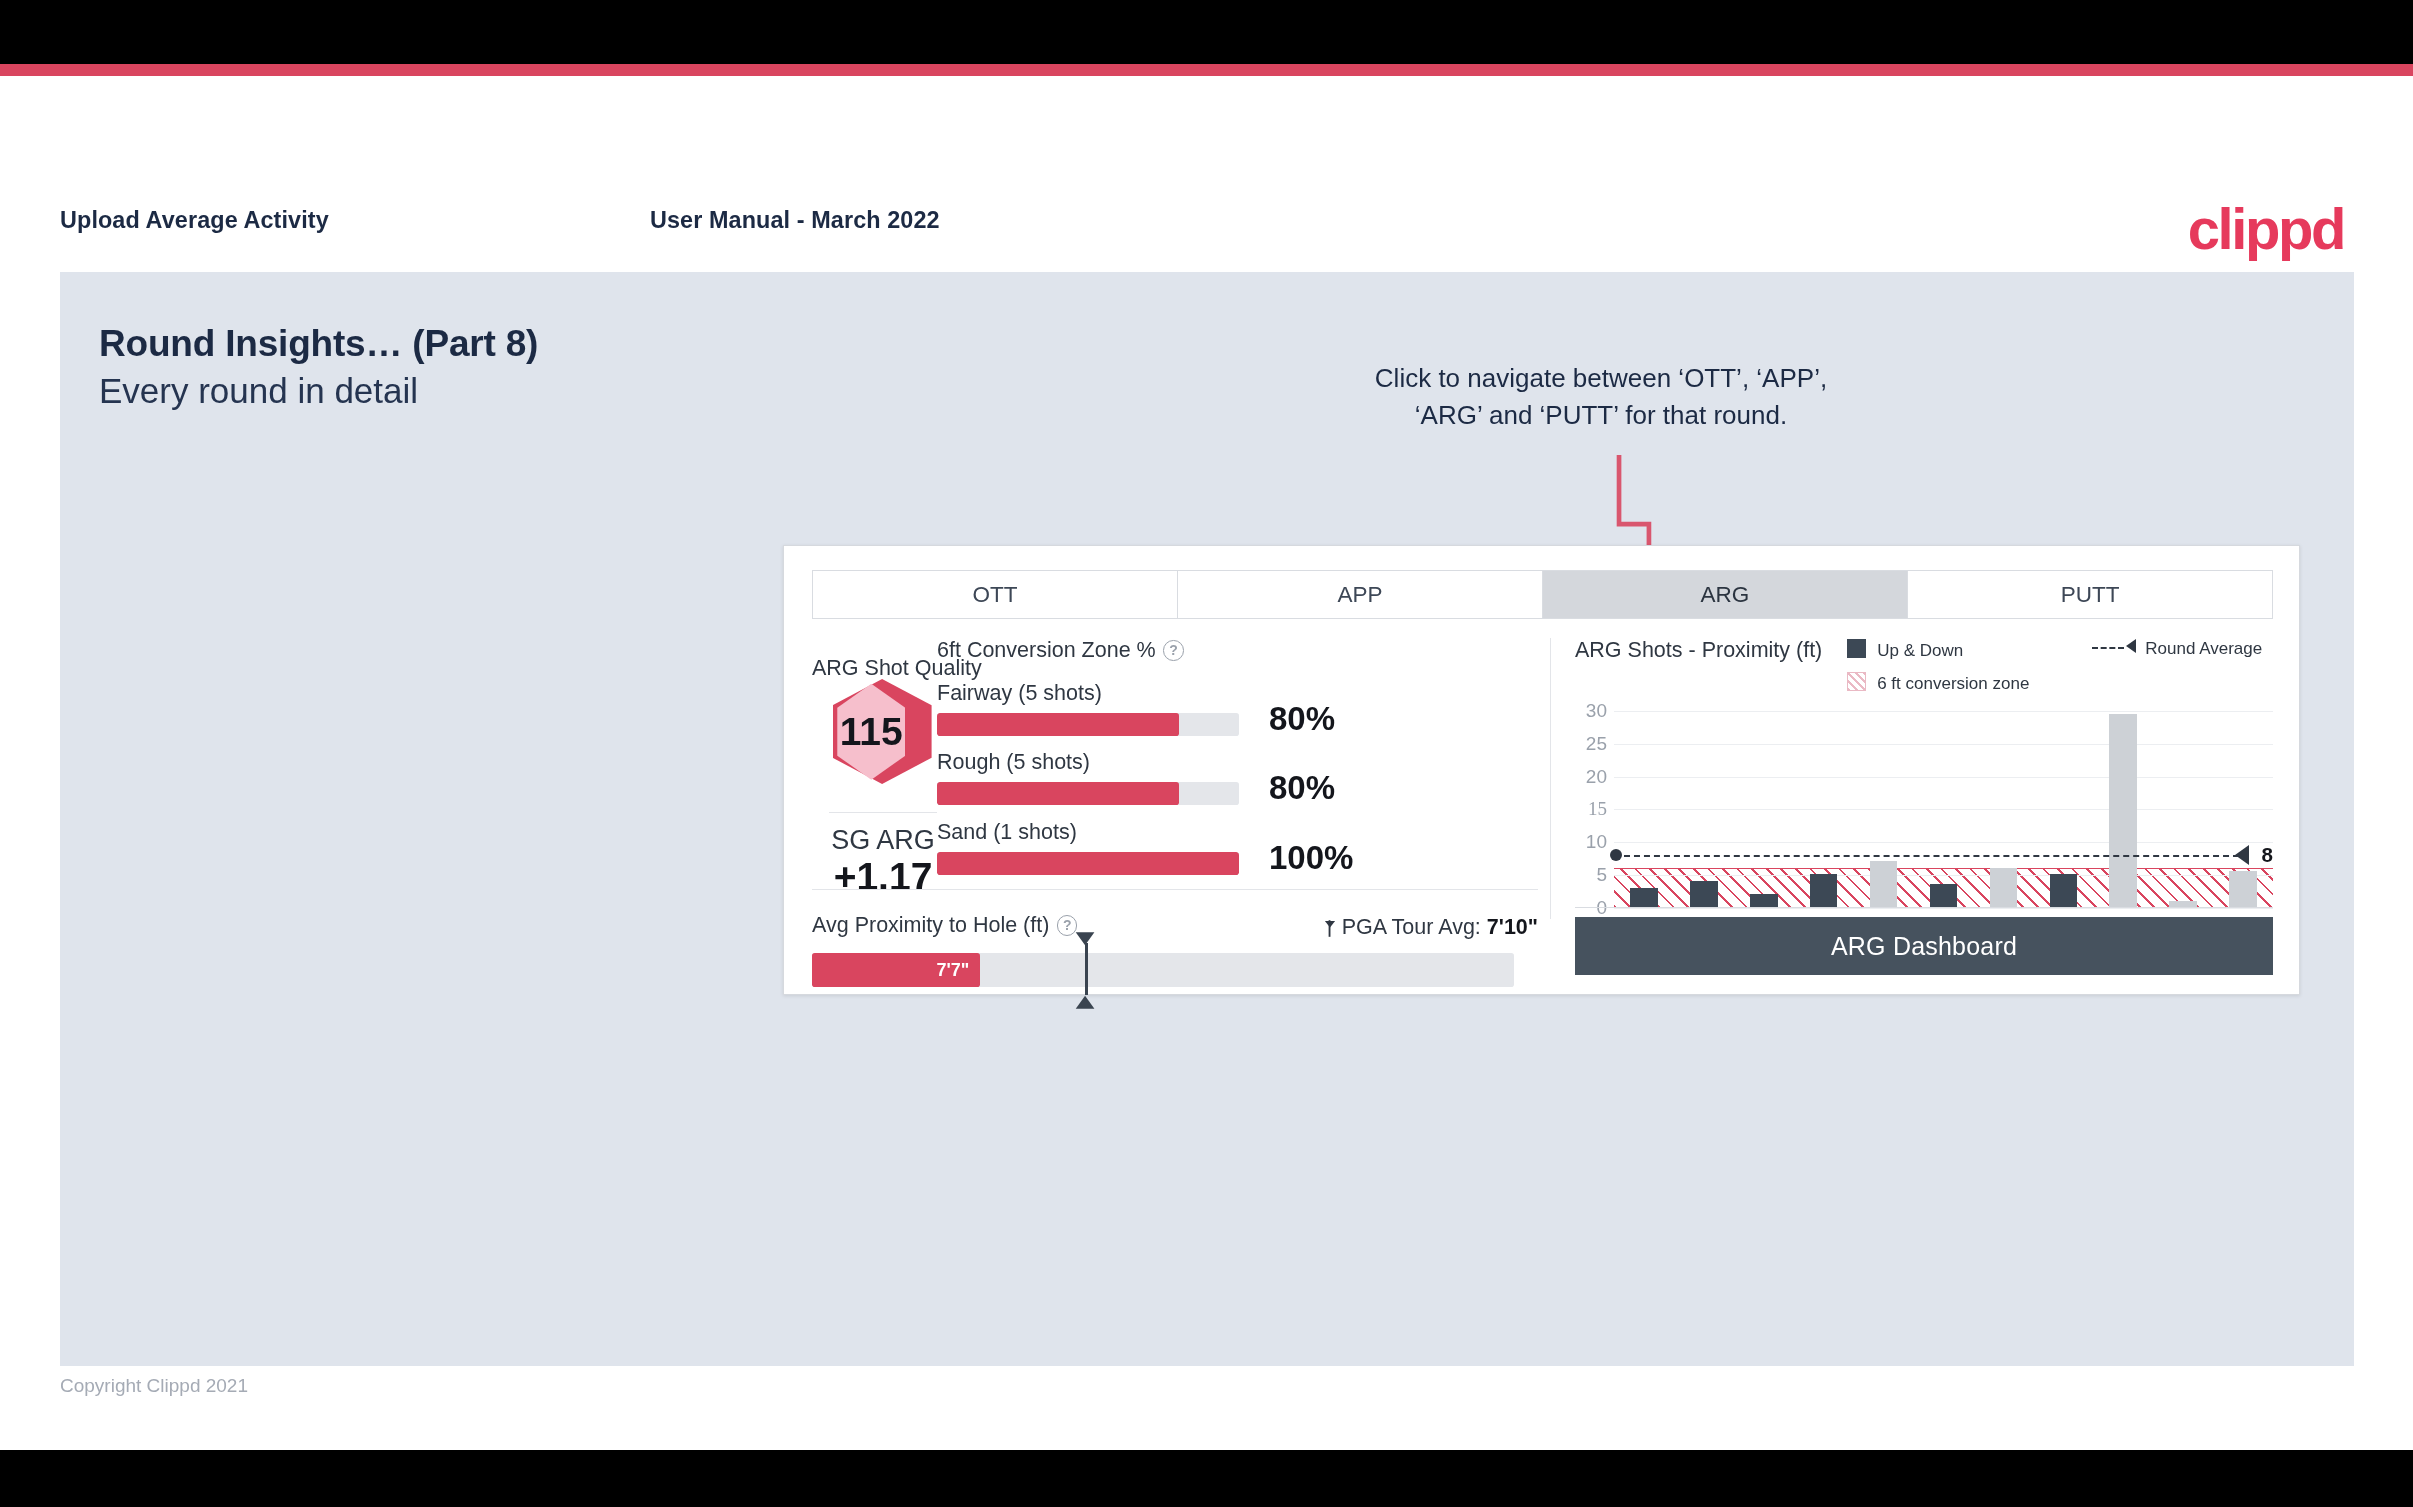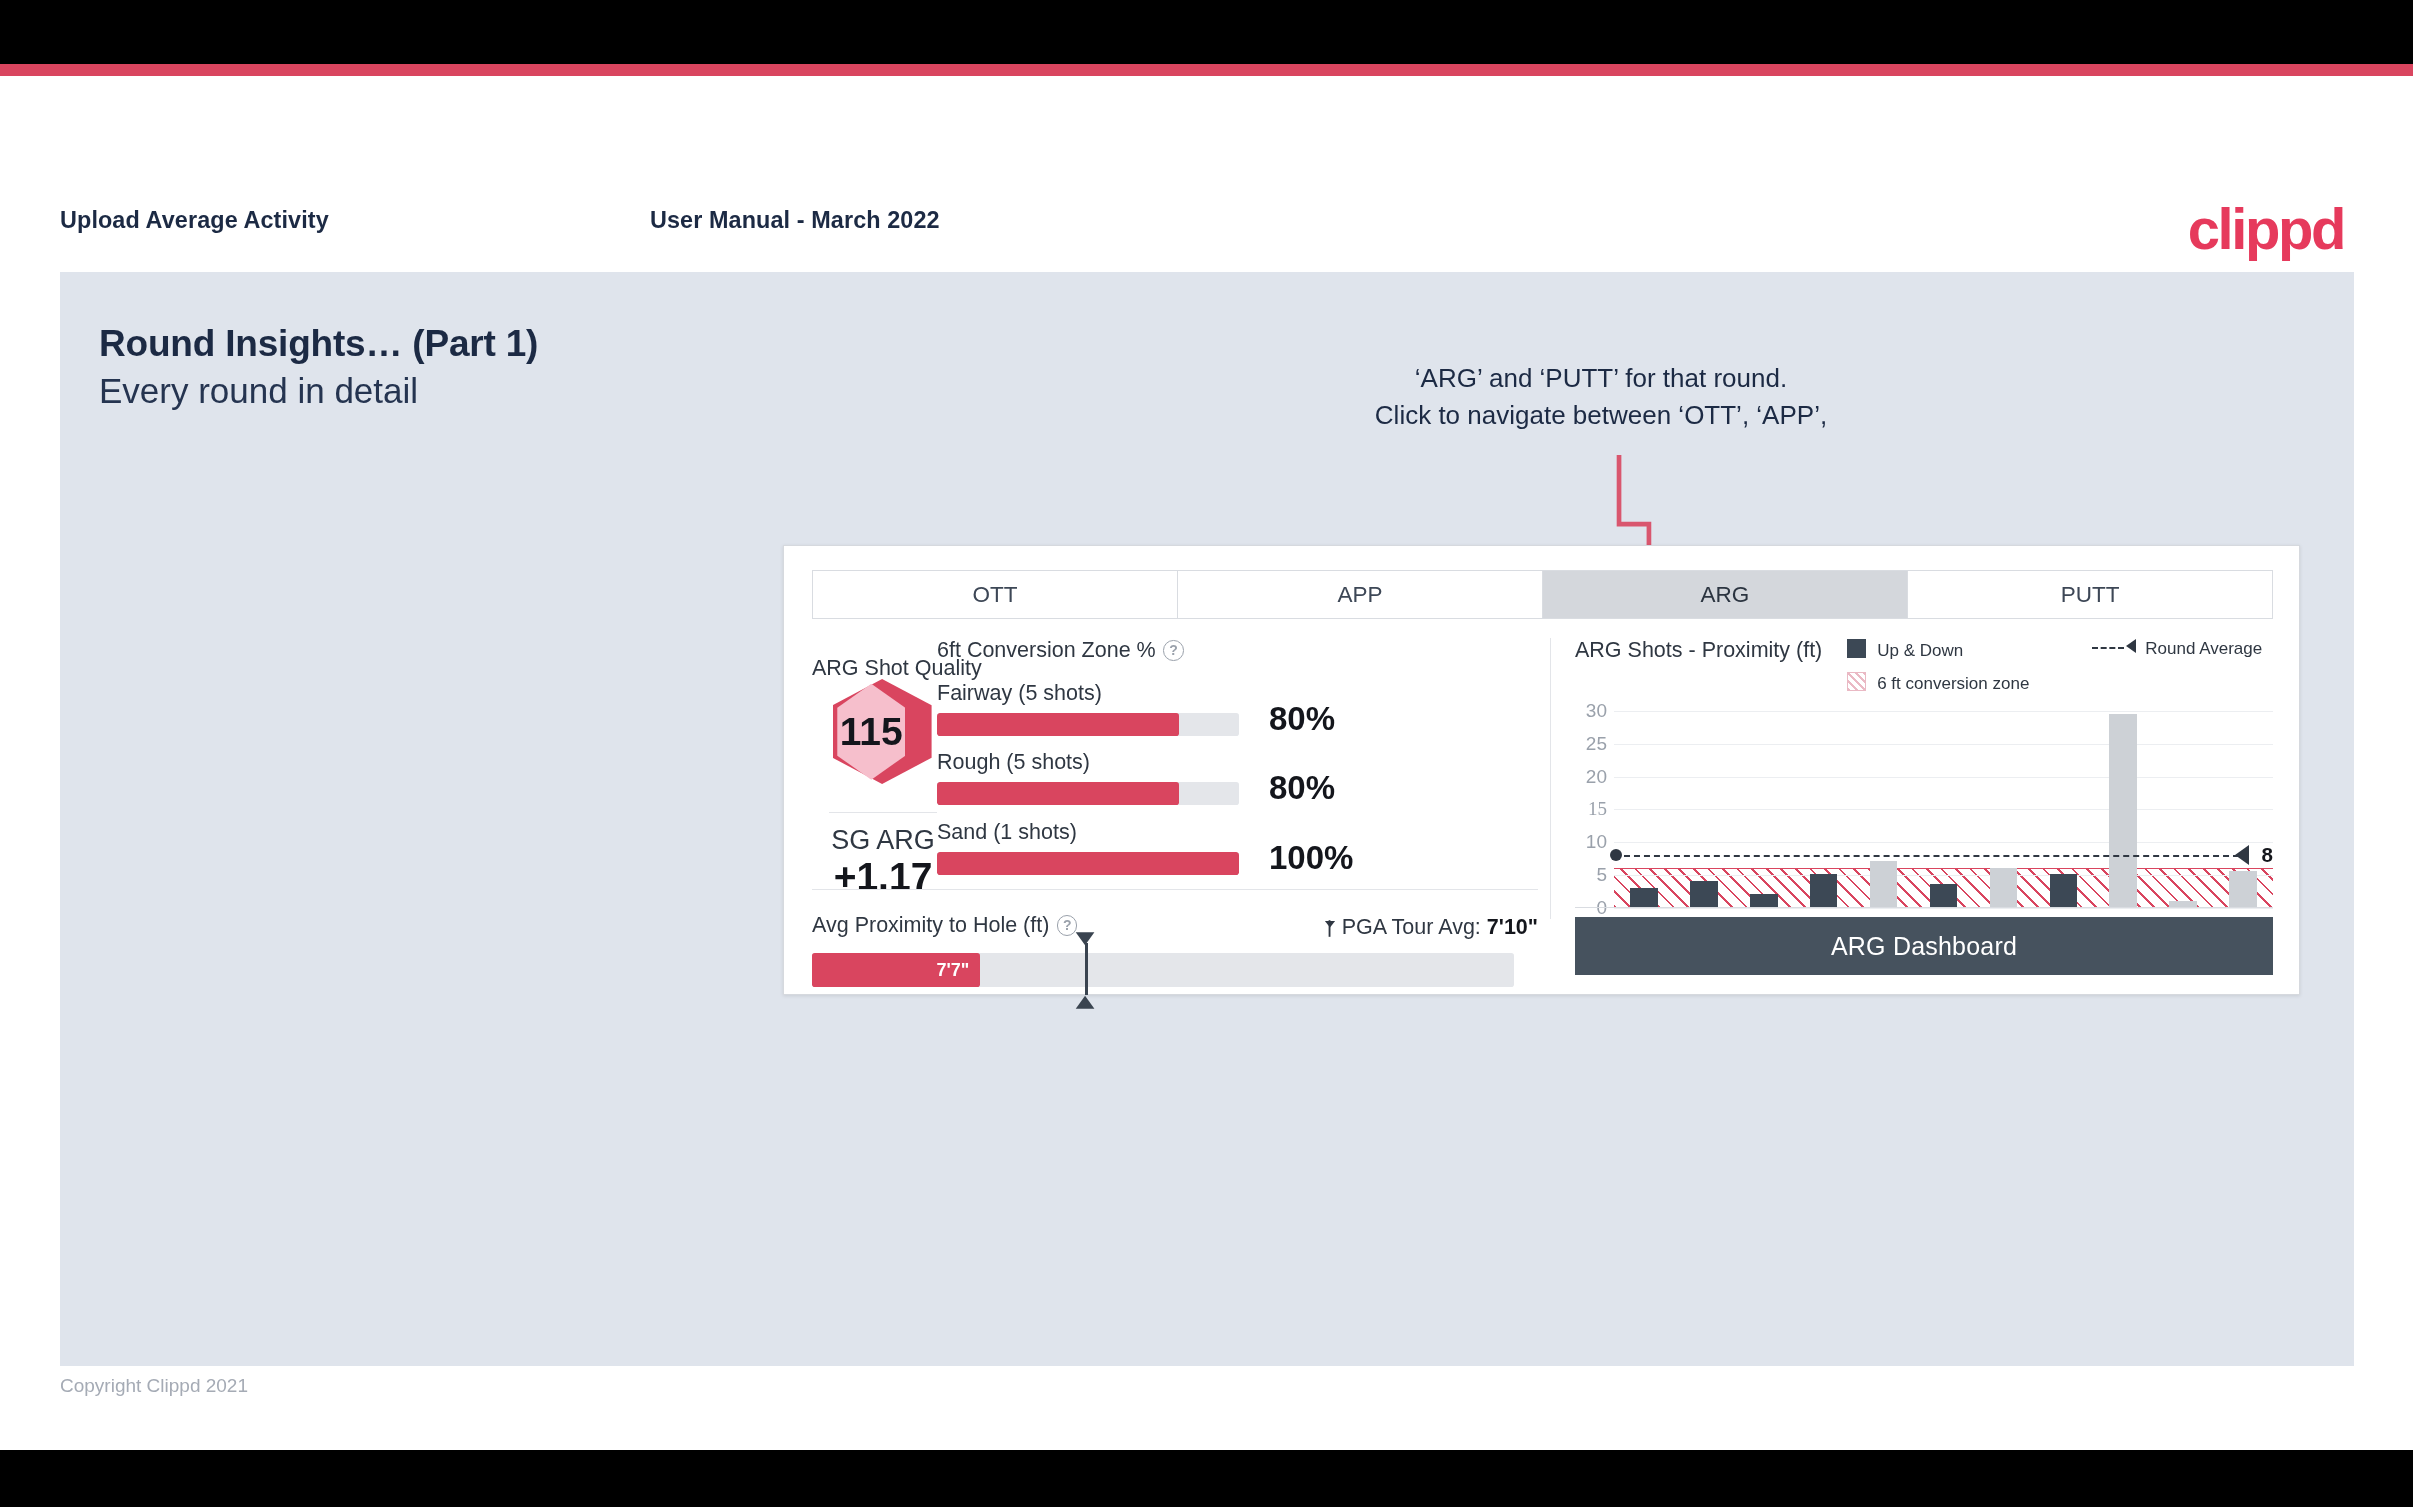--- a/index.html
+++ b/index.html
@@ -290,26 +290,26 @@
 
 <div id="page-header">
   <div id="header-left-link">Upload Average Activity</div>
   <div id="header-center-title">User Manual - March 2022</div>
   <div id="brand-logo">clippd</div>
   <div id="header-rule"></div>
 </div>
 
 <div id="slide-body">
 
-  <div id="slide-title">Round Insights… (Part 1)</div>
+  <div id="slide-title">Round Insights… (Part 8)</div>
   <div id="slide-subtitle">Every round in detail</div>
 
   <div id="callout-text">
+    <div>Click to navigate between ‘OTT’, ‘APP’,</div>
     <div>‘ARG’ and ‘PUTT’ for that round.</div>
-    <div>Click to navigate between ‘OTT’, ‘APP’,</div>
   </div>
   <svg id="callout-arrow" width="66" height="114" viewBox="0 0 70 122">
     <path d="M4 0 L4 74 L36 74 L36 100" stroke="#d9566e" stroke-width="5" fill="none"></path>
     <path d="M36 118 L27 98 L45 98 Z" fill="#d9566e"></path>
   </svg>
 
 
   <div id="app-card">
 
     <div id="tab-bar">

